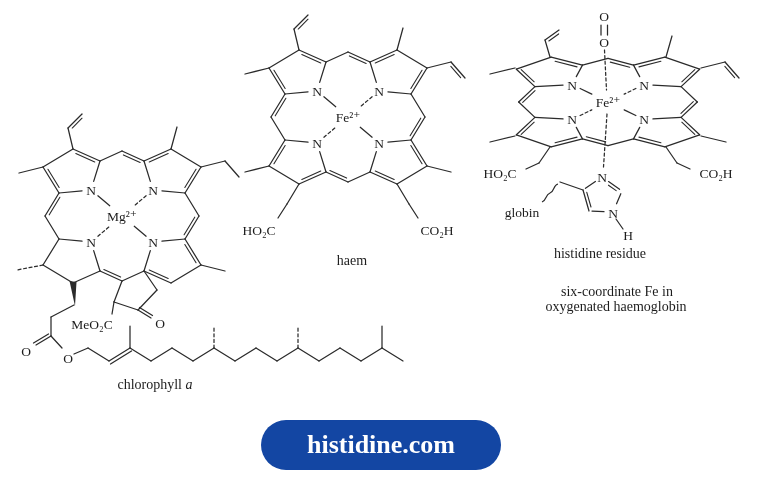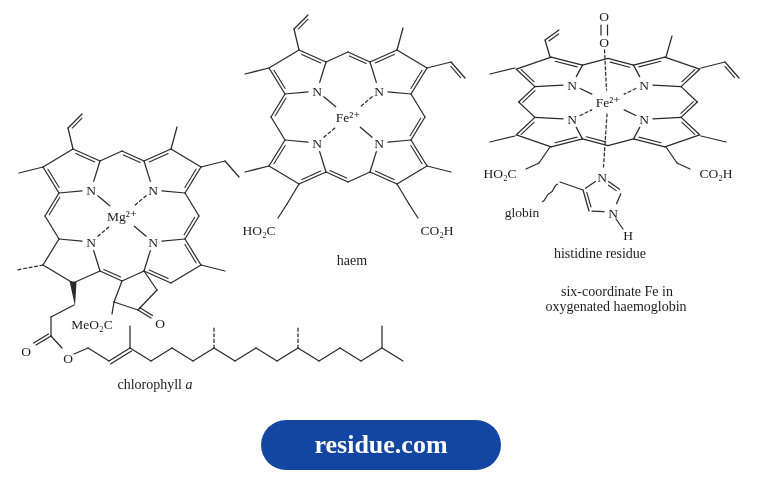--- a/index.html
+++ b/index.html
@@ -277,15 +277,15 @@
     <text class="atom" x="602" y="181.5">N</text>
     <text class="atom" x="613" y="217.5">N</text>
     <text class="atom" x="628" y="239.5">H</text>
     <text class="formula" x="522" y="217">globin</text>
     <text class="cap" x="600" y="258">histidine residue</text>
     <text class="cap" x="617" y="296">six-coordinate Fe in</text>
     <text class="cap" x="616" y="311">oxygenated haemoglobin</text>
   </svg>
 
   <button class="site-btn" style="background: rgb(19, 70, 163);">
-    <span style="color: rgb(255, 255, 255);">residue.com</span>
+    <span style="color: rgb(255, 255, 255);">histidine.com</span>
   </button>
 </div>
 
 </body></html>

